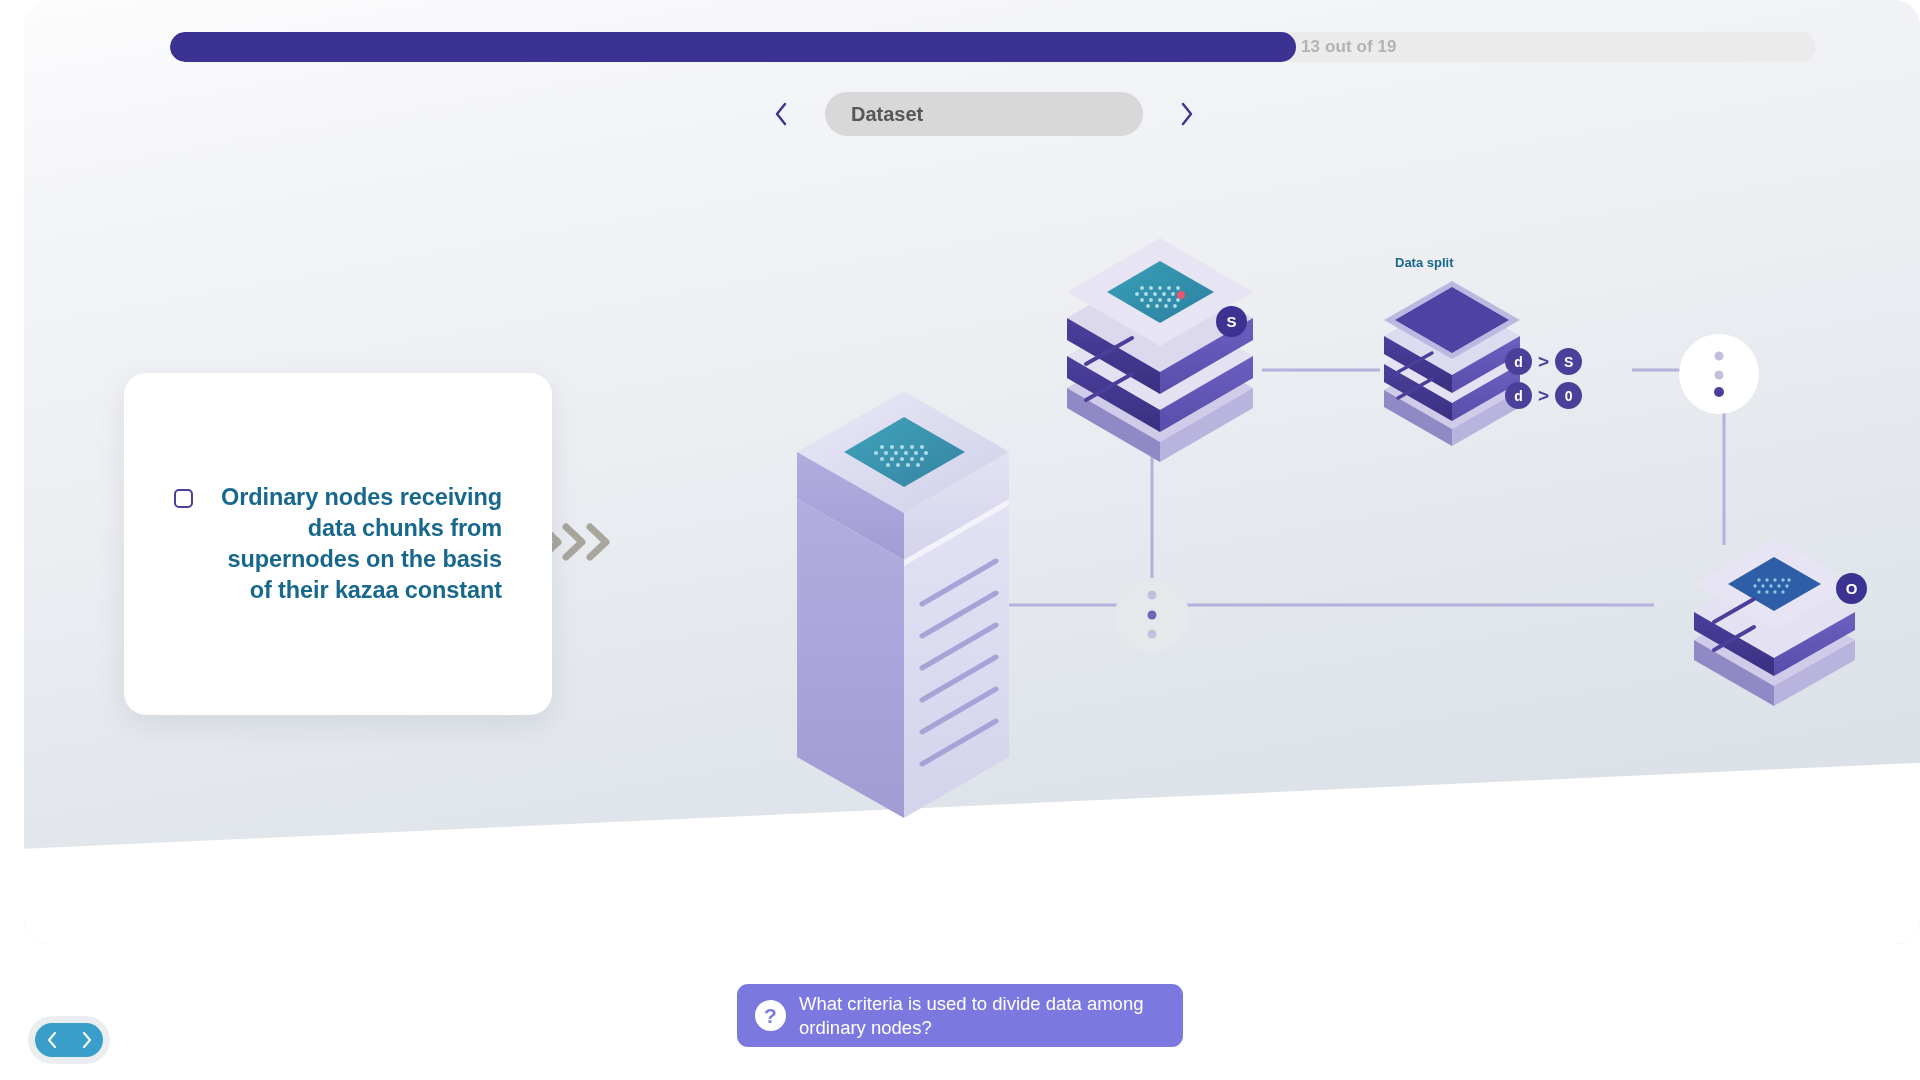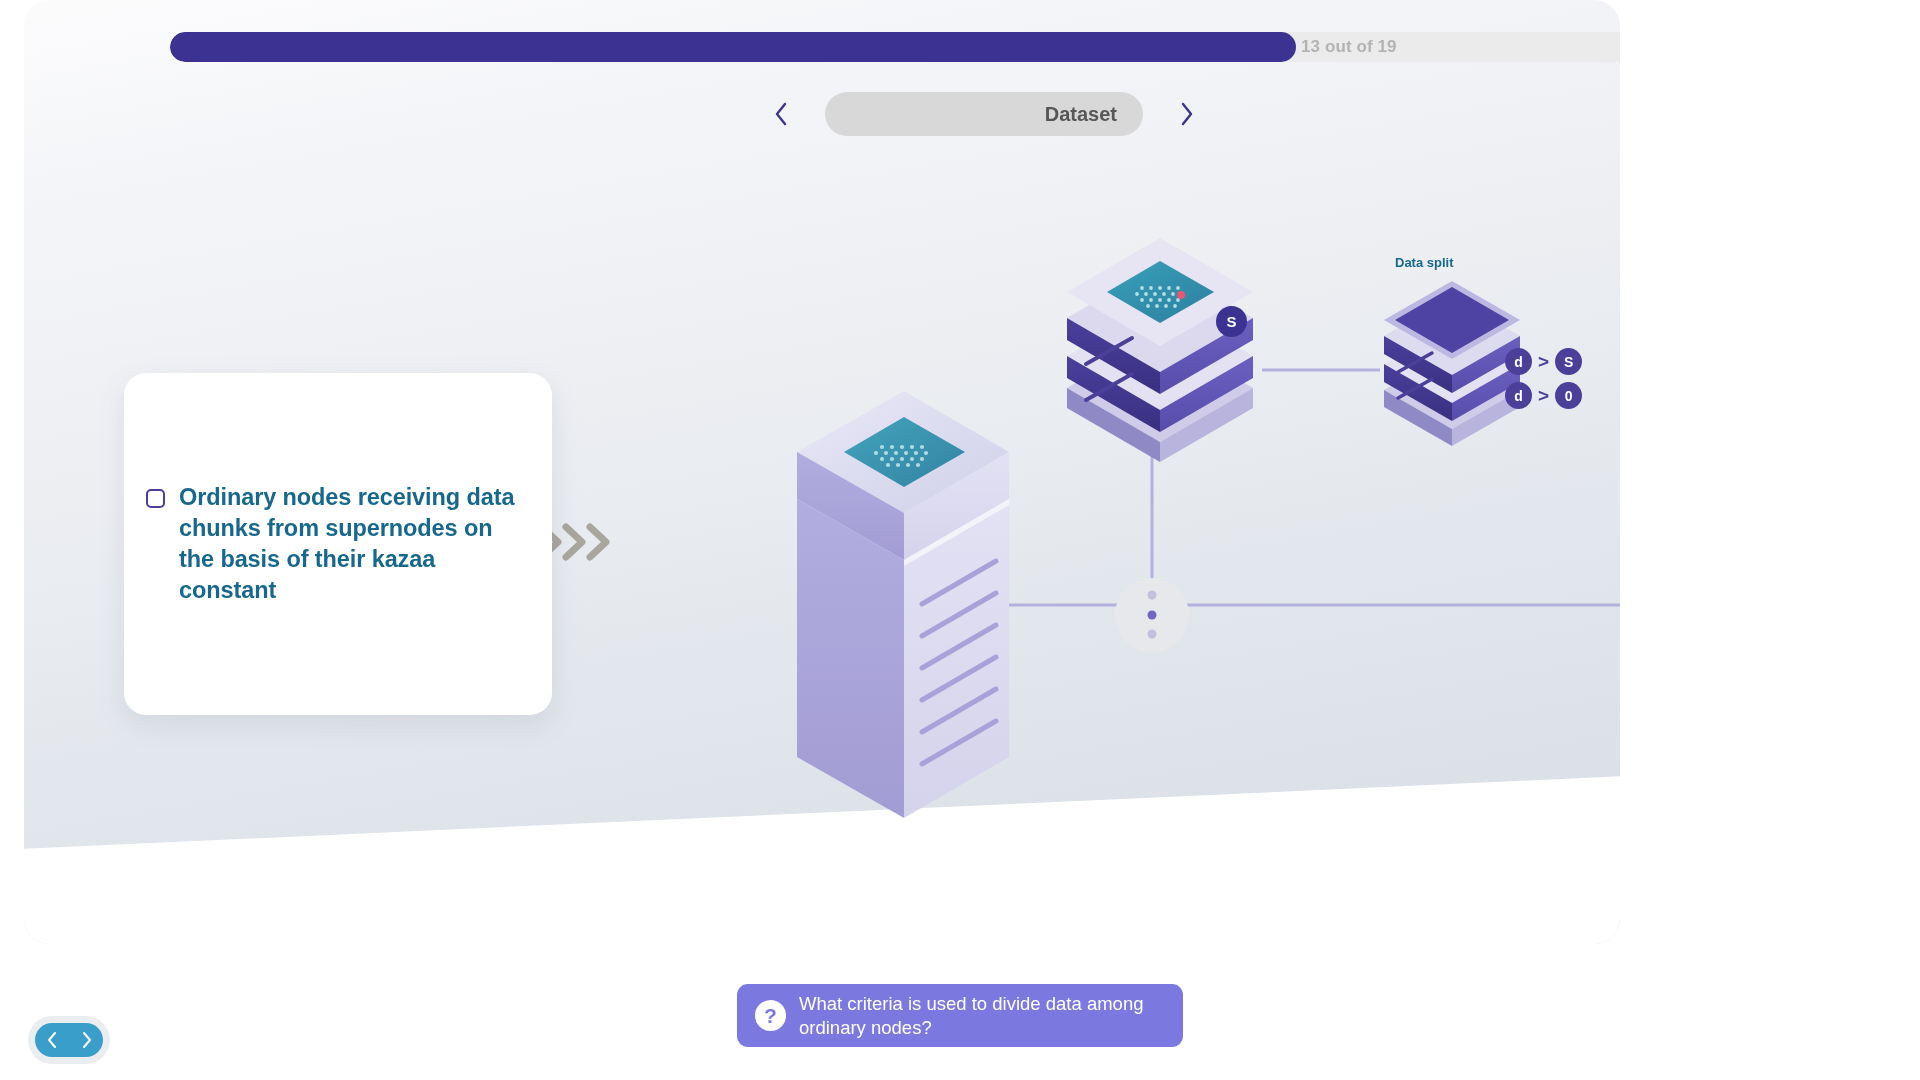--- a/index.html
+++ b/index.html
@@ -14,21 +14,21 @@
   #root {
     position: relative;
     width: 1920px; height: 1080px;
     background: #ffffff;
   }
 
   
   .slide-panel {
     position: absolute;
     left: 24px; top: 0px;
-    width: 1596px; height: 944px;
+    width: 1896px; height: 944px;
     border-radius: 26px;
     background: linear-gradient(170deg, #fcfcfd 0%, #f4f5f8 16%, #eceef2 42%, #dde3e9 78%, #d7dde4 100%);
     overflow: hidden;
   }
   .slide-panel::after{
     content:"";
     position:absolute;
     left:-60px; bottom:-120px;
     width:2100px; height:260px;
     background:#ffffff;
@@ -84,21 +84,21 @@
     flex: none;
   }
   .tab-arrow svg { display: block; }
   .tab {
     height: 44px;
     min-width: 318px;
     padding: 0 26px;
     border-radius: 22px;
     display: flex;
     align-items: center;
-    justify-content: flex-end;
+    justify-content: flex-start;
     font-size: 20px;
     font-weight: 700;
     background: #d8d8d8;
     color: #575757;
     cursor: pointer;
     flex: none;
     white-space: nowrap;
   }
   .tab.active {
     background: #3b3291;
@@ -114,22 +114,23 @@
     border-radius: 22px;
     box-shadow: 0 10px 28px rgba(90,100,130,.13);
     display: flex;
     align-items: center;
     z-index: 5;
   }
   .info-card-inner {
     display: flex;
     align-items: flex-start;
     gap: 14px;
-    padding: 0 22px;
+    padding: 0 50px;
     width: 100%;
+    text-align: right;
   }
   .card-checkbox {
     flex: none;
     width: 19px; height: 19px;
     margin-top: 7px;
     border: 2px solid #4b3f9a;
     border-radius: 5px;
     background: transparent;
     cursor: pointer;
   }

